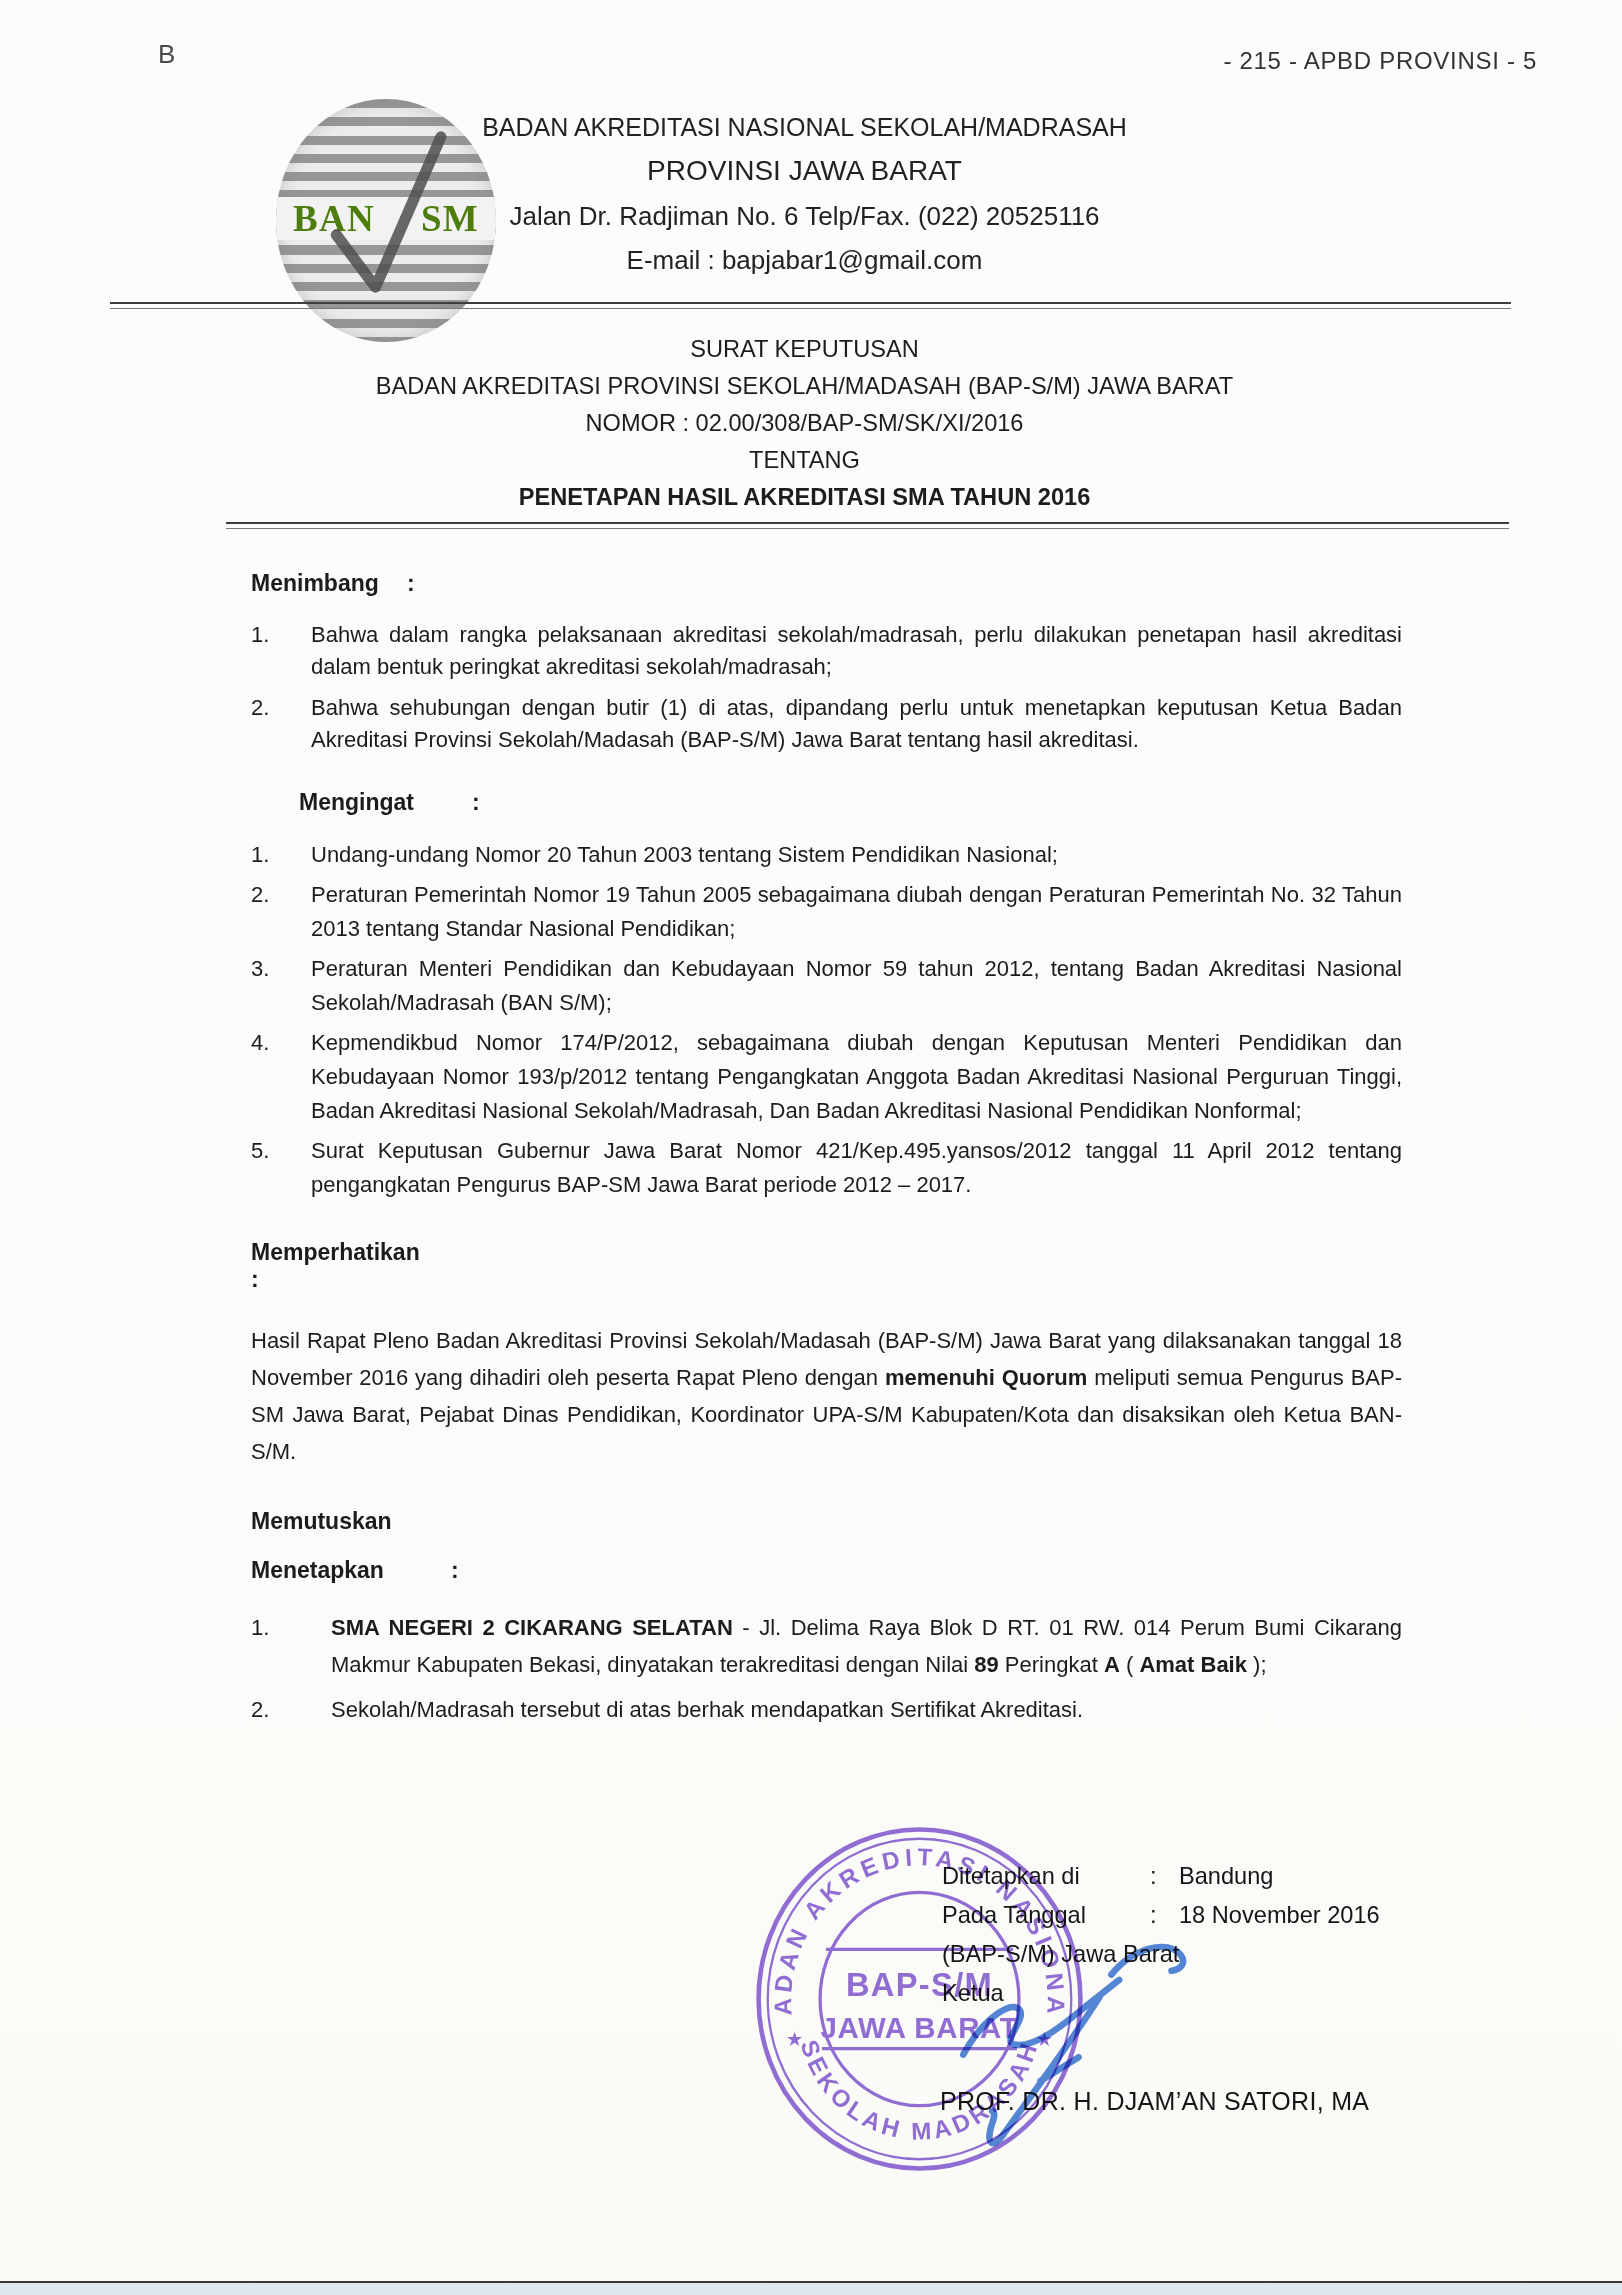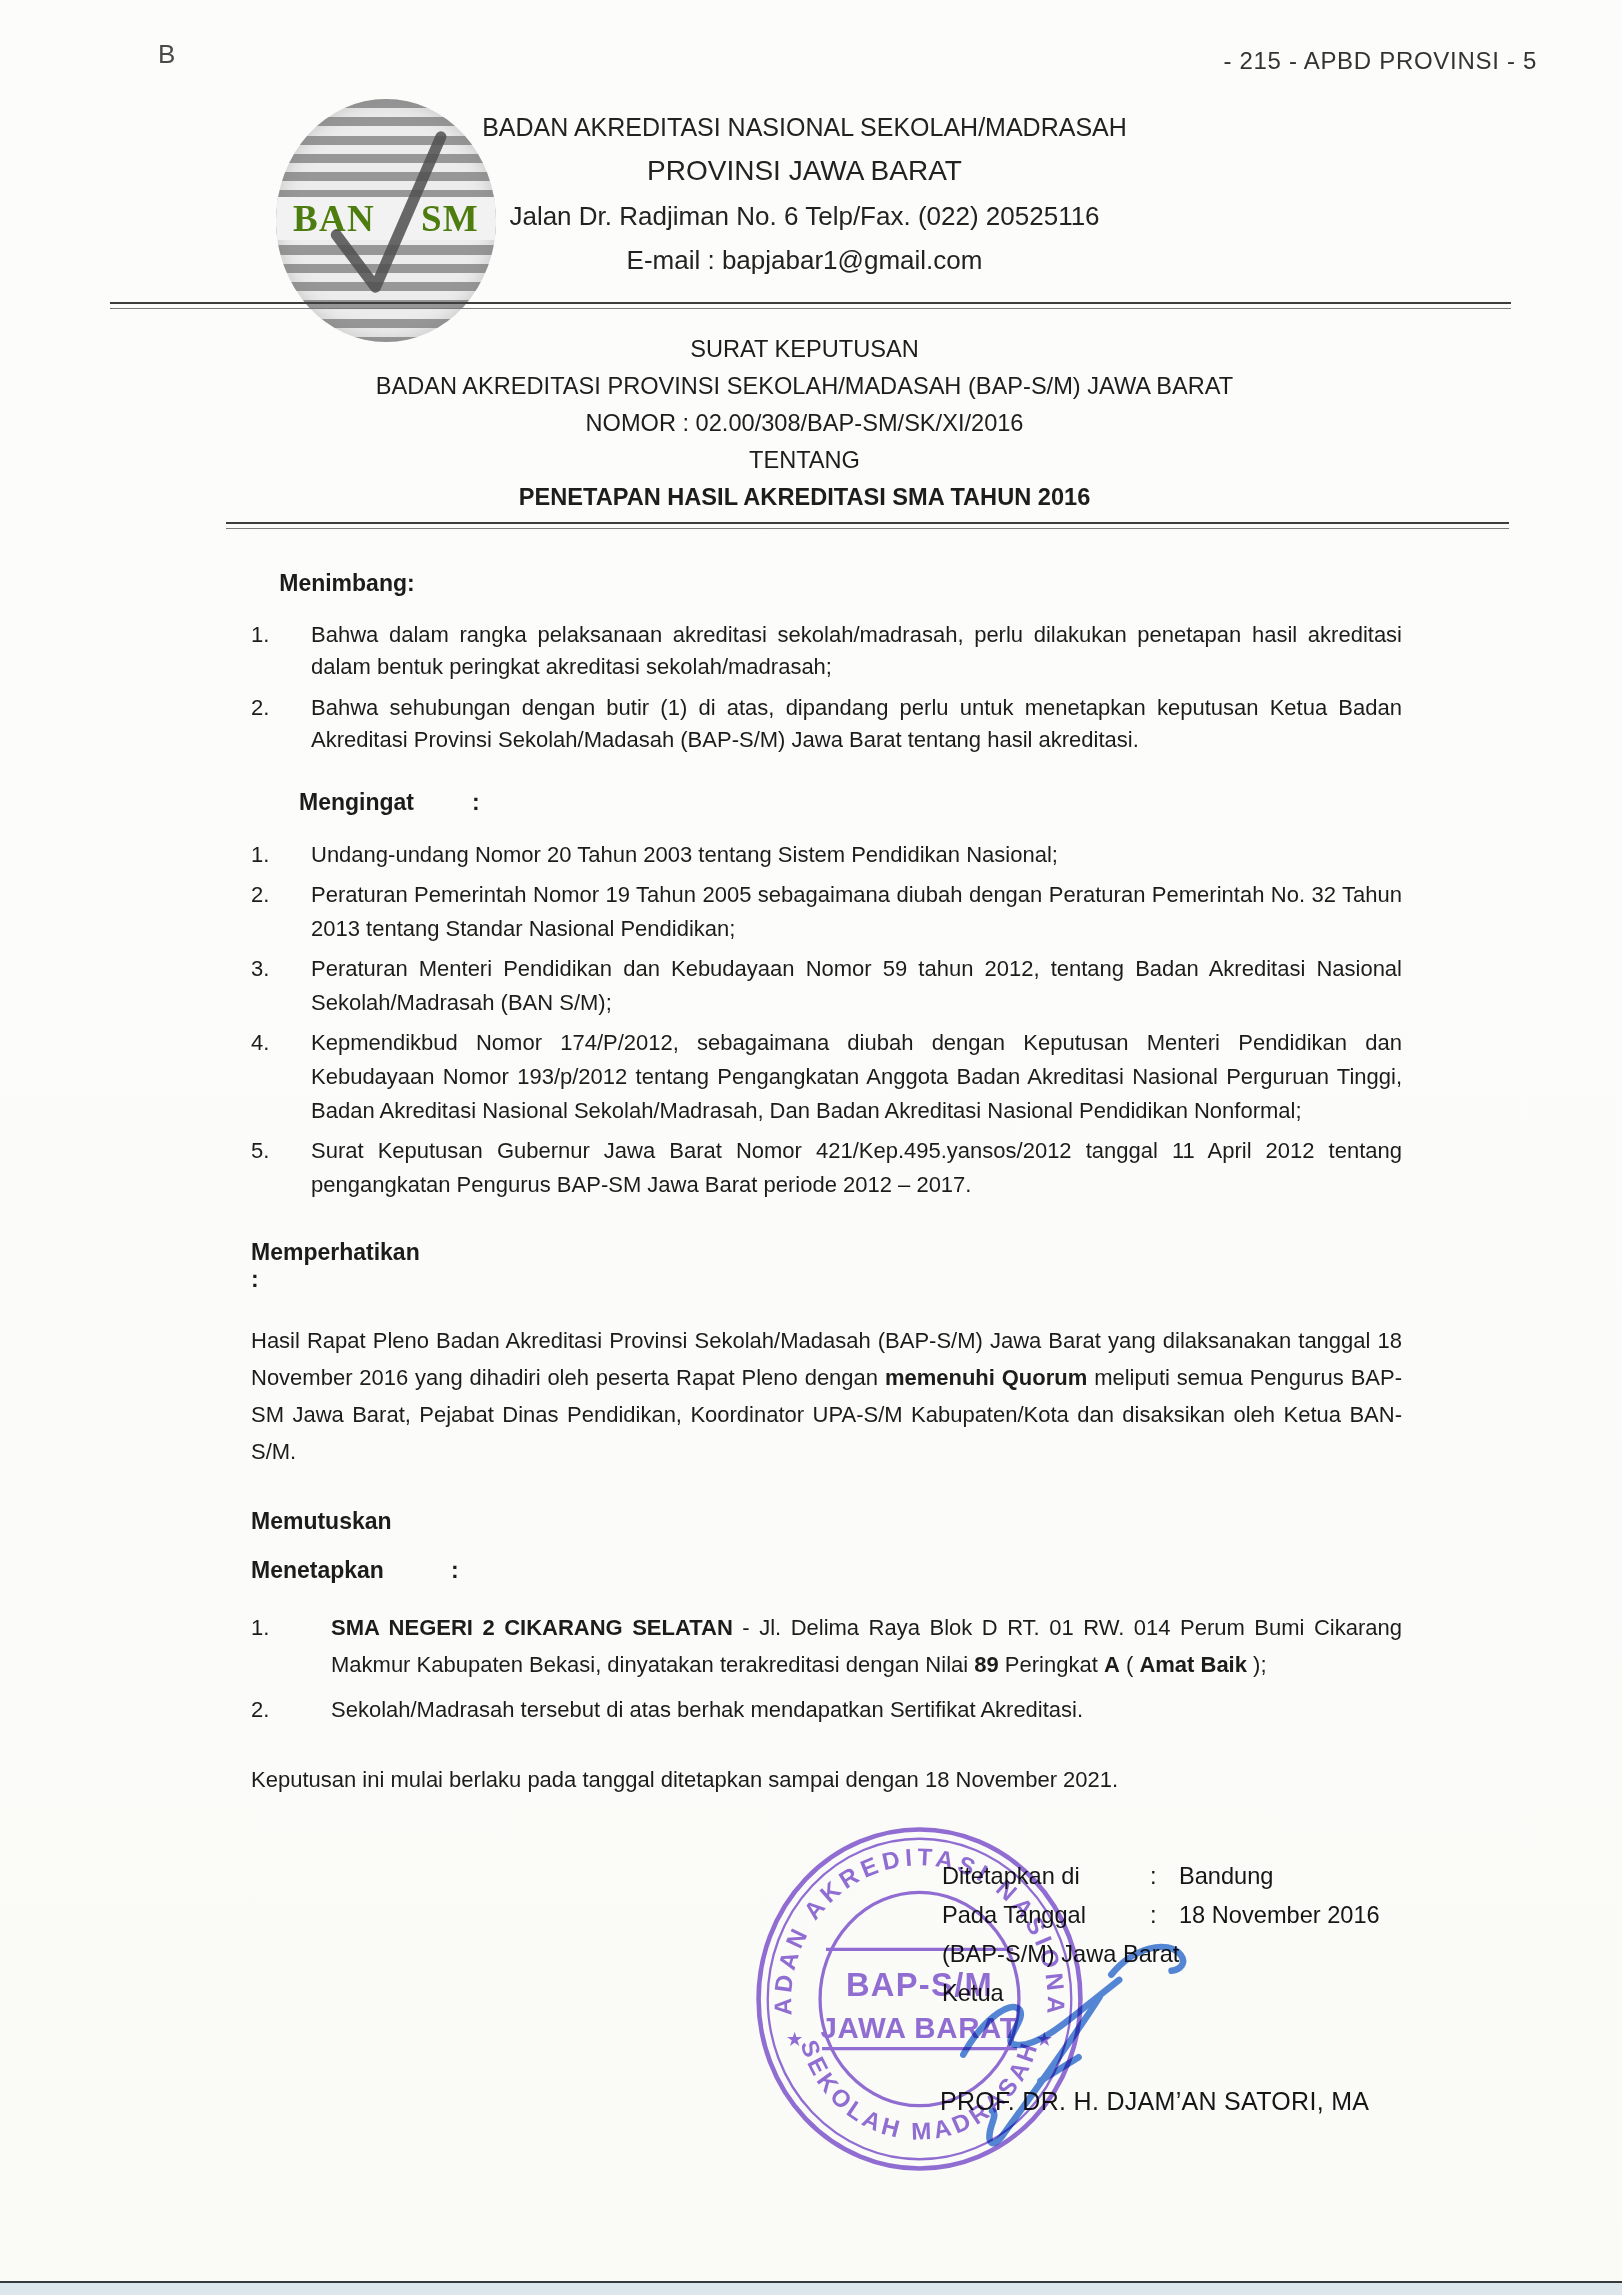--- a/index.html
+++ b/index.html
@@ -29,21 +29,21 @@
   .h-l5{font-size:26px;}
   .rule{position:absolute;height:3.9px;border-top:2px solid #3d3d3d;border-bottom:0.7px solid #7a7a7a;}
   .rule1{left:110px;top:302px;width:1401px;}
   .rule2{left:226px;top:522px;width:1283px;}
   
   .title-block{position:absolute;left:196px;top:331px;width:1217px;text-align:center;font-size:23.6px;line-height:37px;color:#1d1d1d;}
   .bold{font-weight:bold;}
   
   .body-flow{position:absolute;left:251px;top:570px;width:1151px;font-size:22px;}
   .sec-head{display:flex;font-weight:bold;font-size:23px;}
-  .sec-head .lbl-w1{width:156px;text-align:right;} .sec-head .lbl-w2{width:173px;margin-left:48px;}
+  .sec-head .lbl-w1{width:156px;} .sec-head .lbl-w2{width:173px;margin-left:48px;}
   .sec-head .lbl-w3{width:208px;} .sec-head .lbl-w4{width:200px;}
   .list{margin:0;}
   .li{display:flex;margin-bottom:9.2px;}
   .li .no{flex:none;width:60px;}
   .li .no-wide{flex:none;width:80px;}
   .li .txt{flex:1;text-align:justify;}
   .lh-menimbang{line-height:32px;}
   .lh-mengingat{line-height:34px;}
   .lh-wide{line-height:37px;}
   #menimbang-head{margin-bottom:22px;}
@@ -171,21 +171,20 @@
       <div class="li mt-li">
         <span class="no-wide">1.</span>
         <div class="txt"><span style="font-weight: bold;">SMA NEGERI 2 CIKARANG SELATAN</span><span> - Jl. Delima Raya Blok D RT. 01 RW. 014 Perum Bumi Cikarang Makmur Kabupaten Bekasi, dinyatakan terakreditasi dengan Nilai </span><span style="font-weight: bold;">89</span><span> Peringkat </span><span style="font-weight: bold;">A</span><span> ( </span><span style="font-weight: bold;">Amat Baik</span><span> );</span></div>
       </div>
       <div class="li mt-li">
         <span class="no-wide">2.</span>
         <div class="txt"><span>Sekolah/Madrasah tersebut di atas berhak mendapatkan Sertifikat Akreditasi.</span></div>
       </div>
     </div>
 
-    <div class="closing">Keputusan ini mulai berlaku pada tanggal ditetapkan sampai dengan 18 November 2021.</div>
   </div>
 
   <div class="sig">
     <div class="sig-row">
       <span class="sig-label">Ditetapkan di</span>
       <span class="sig-colon">:</span>
       <span>Bandung</span>
     </div>
     <div class="sig-row">
       <span class="sig-label">Pada Tanggal</span>

